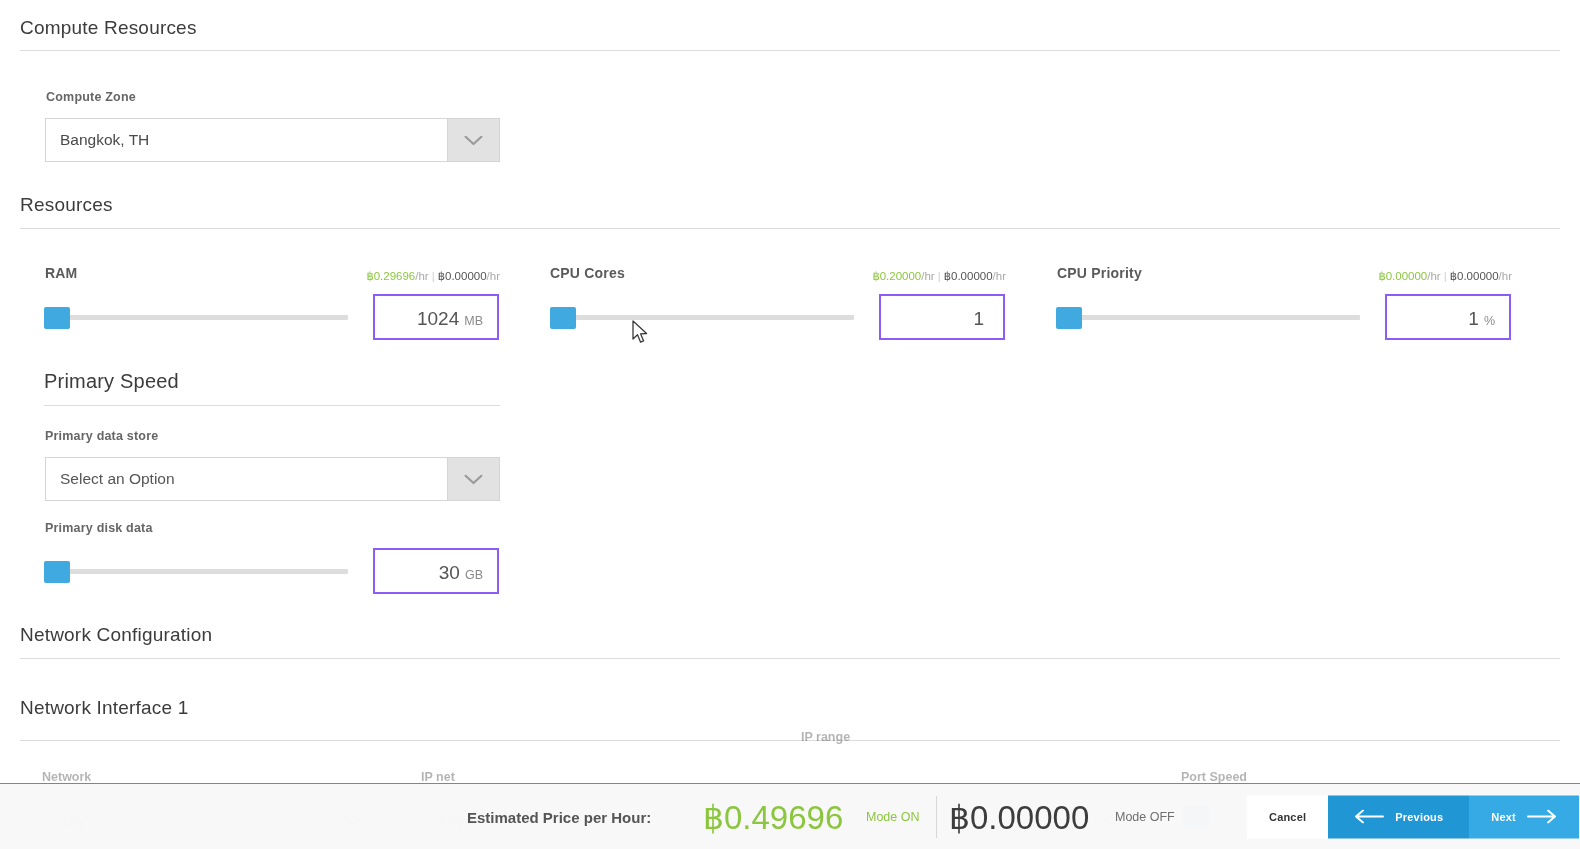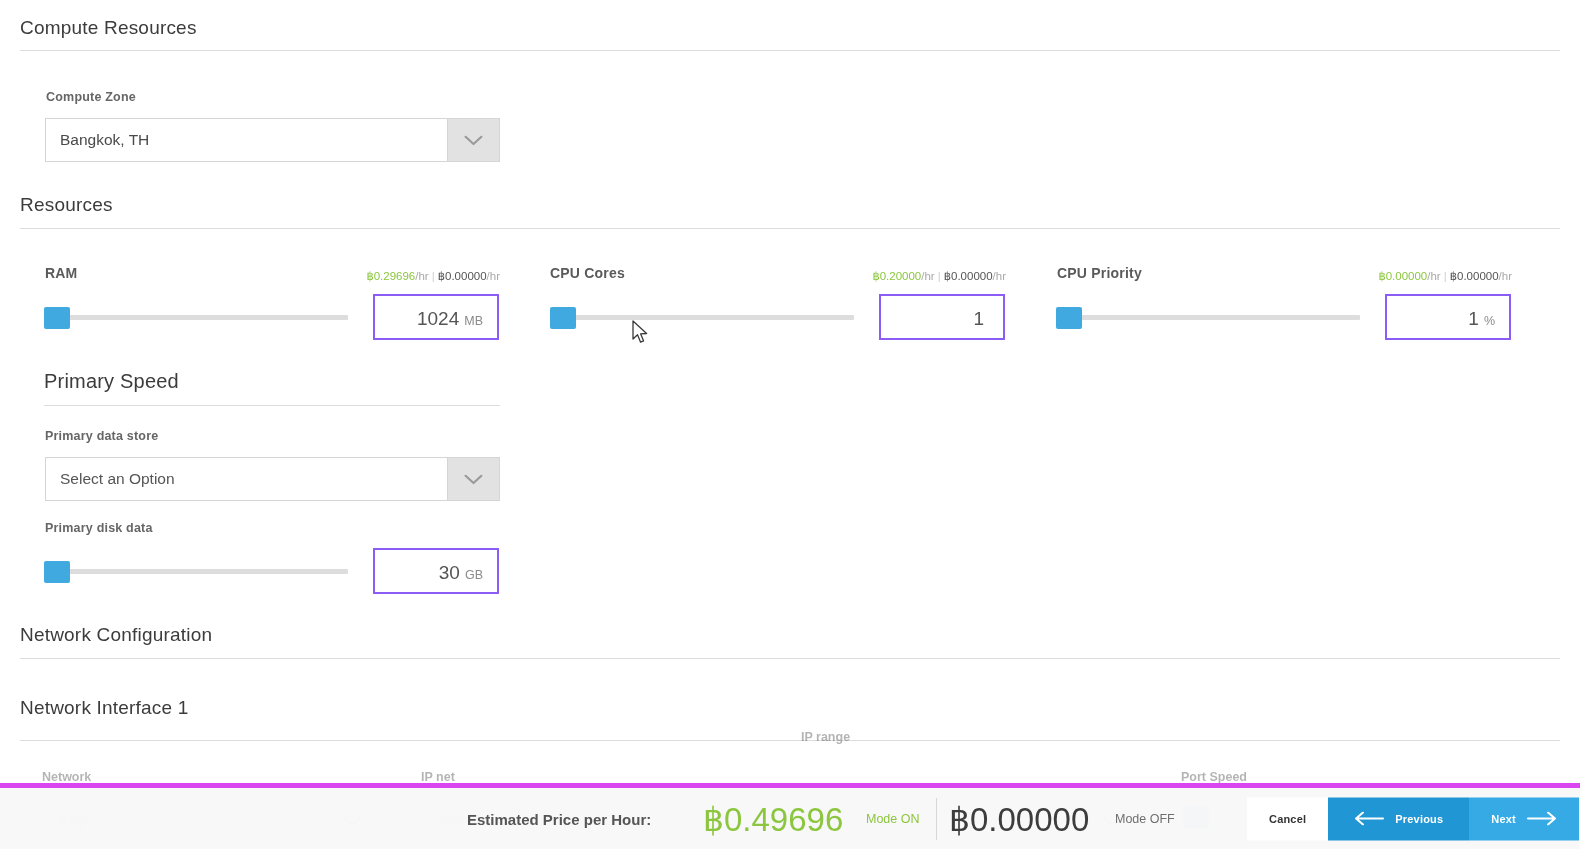--- a/index.html
+++ b/index.html
@@ -201,21 +201,21 @@
   }
 
   
   #footer {
     position: absolute;
     left: 0;
     bottom: 0;
     width: 1580px;
     height: 66px;
     background: rgba(248,248,248,0.93);
-    border-top: 5px solid #d946ef;
+    border-top: 1px solid #d946ef;
   }
   #footer .est-label {
     position: absolute;
     left: 467px;
     top: 50%;
     transform: translateY(-50%);
     font-size: 15px;
     font-weight: bold;
     color: #555555;
     white-space: nowrap;

